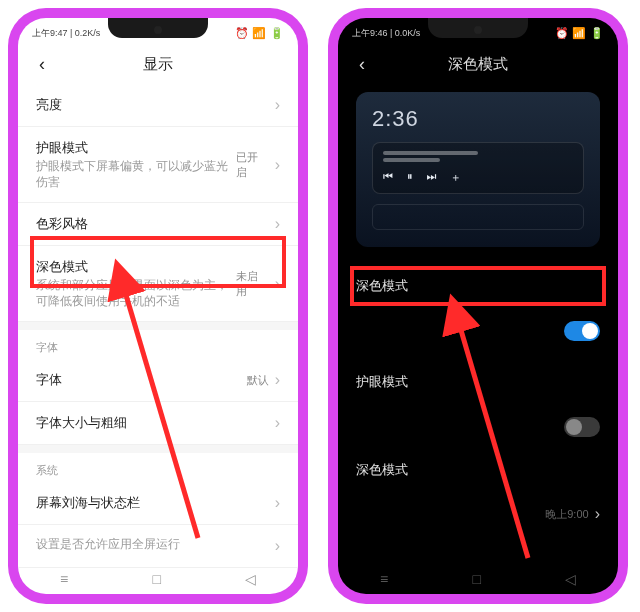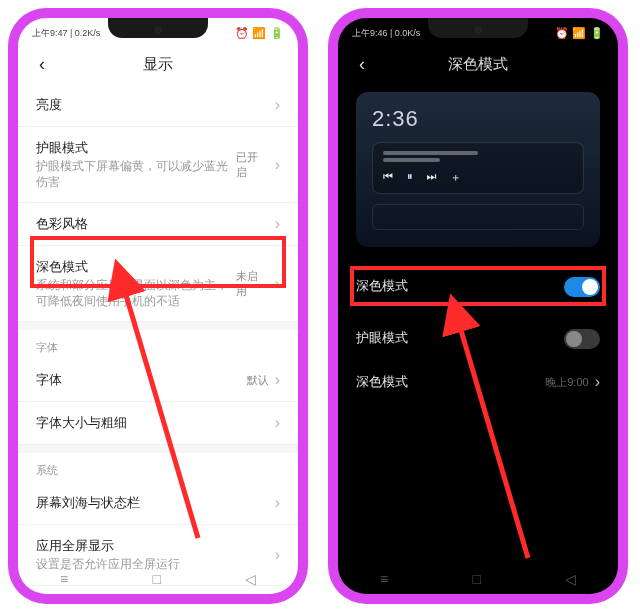--- a/index.html
+++ b/index.html
@@ -96,21 +96,21 @@
     display: flex; justify-content: space-between;
     padding: 12px 18px;
   }
   .light .row { border-bottom: 1px solid #f0f0f0; }
   .row .left { display: flex; flex-direction: column; gap: 2px; max-width: 200px; }
   .row .title { font-size: 13px; }
   .row .sub   { font-size: 12px; color: #9a9a9a; line-height: 1.3; }
   .dark .row .title { color: #e4e4e4; }
   .row .right { display: flex; align-items: center; gap: 6px; font-size: 11px; color: #8a8a8a; }
   .chevron::after { content: "›"; font-size: 16px; color: #bbb; }
-  .dark .row .right { color: #666; }
+  .dark .row .right { color: #666; margin-top: 44px; }
 
   .divider { height: 8px; }
   .light .divider { background: #f6f6f6; }
   .dark  .divider { background: #000; }
 
   
   .toggle {
     width: 36px; height: 20px; border-radius: 10px; position: relative;
     background: #3a3a3a;
   }
@@ -235,21 +235,20 @@
       <div class="left">
           <span class="title">屏幕刘海与状态栏</span>
         </div>
       <div class="right">
           <span class="chevron"></span>
         </div>
     </div>
 
     <div class="row">
       <div class="left">
-        <span class="title">应用全屏显示</span>
         <span class="sub">设置是否允许应用全屏运行</span>
       </div>
       <div class="right">
           <span class="chevron"></span>
         </div>
     </div>
 
     <div class="navbar">
       <span>≡</span>
       <span>□</span>

